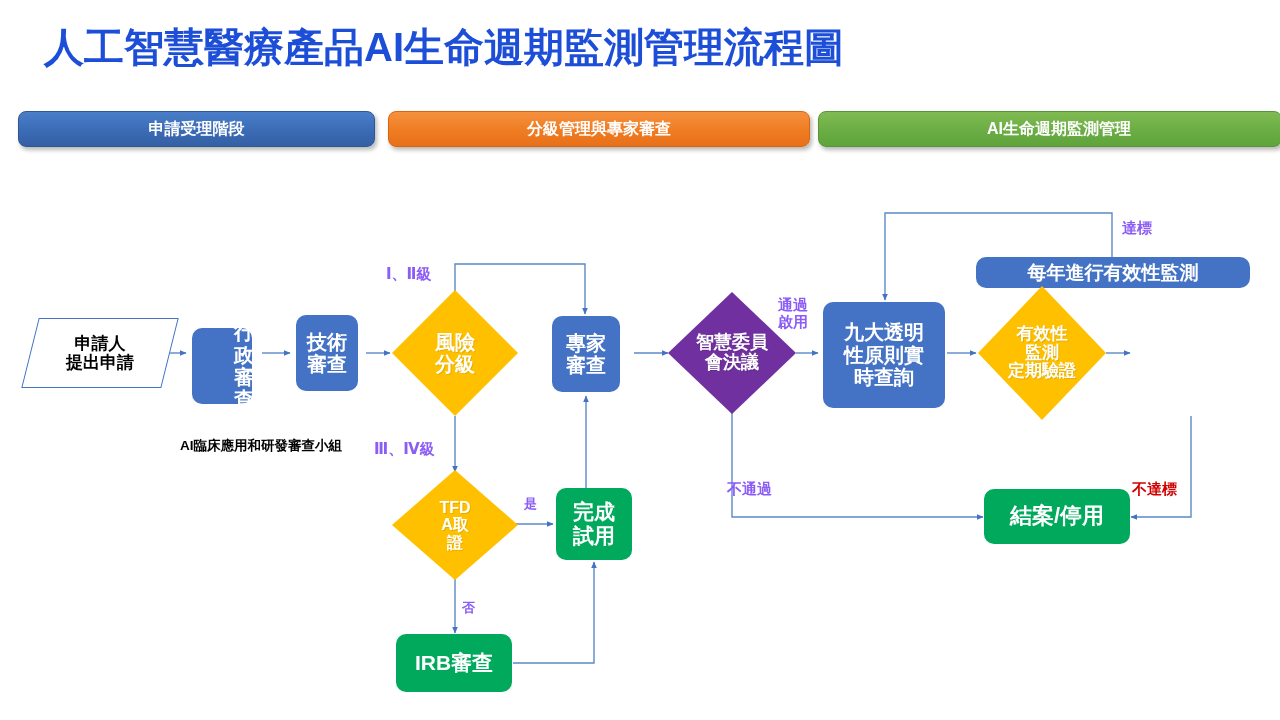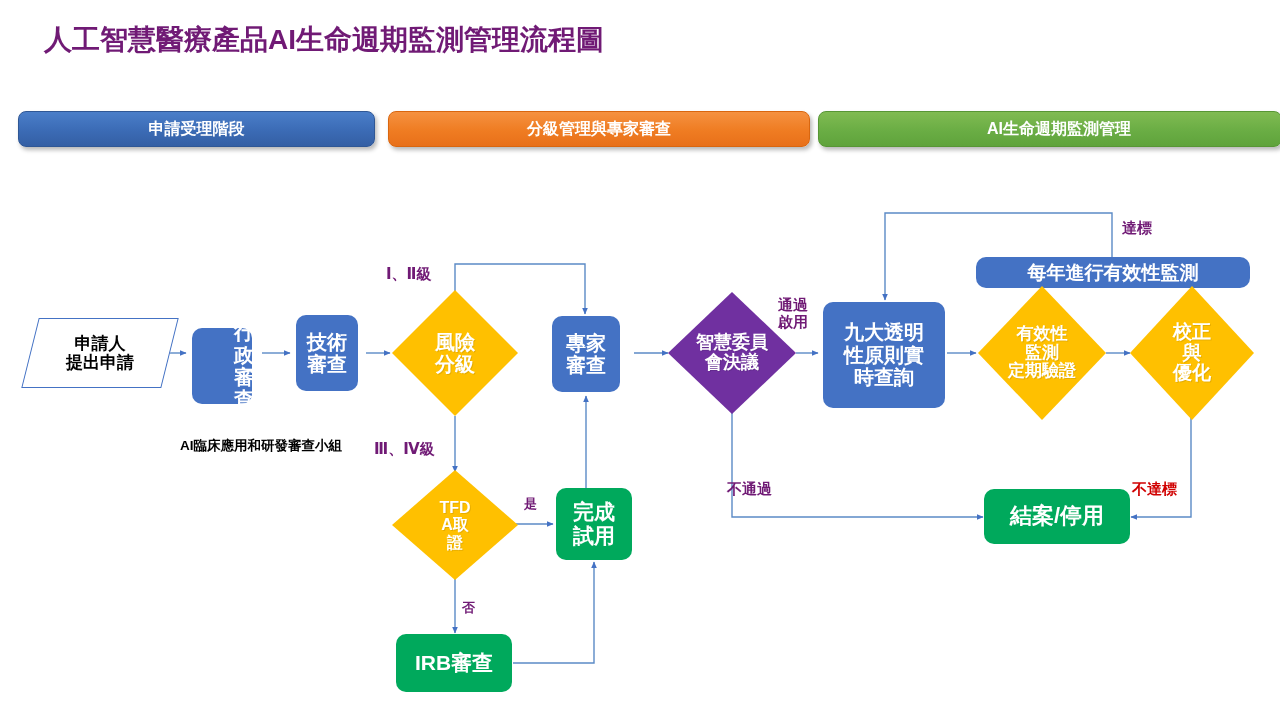--- a/index.html
+++ b/index.html
@@ -9,21 +9,21 @@
     background:#ffffff;
     font-family:"Liberation Sans","DejaVu Sans",sans-serif;
     overflow:hidden;
     position:relative;
   }
   #stage{position:absolute;left:0;top:0;width:1280px;height:720px;}
 
   
   .title{
     position:absolute;left:44px;top:24px;
-    font-size:28px;font-weight:bold;color:#701a75;
+    font-size:40px;font-weight:bold;color:#1d4ed8;
     letter-spacing:0px;white-space:nowrap;
     line-height:1.15;
   }
 
   
   .banner{
     position:absolute;height:34px;
     display:flex;align-items:center;justify-content:center;
     color:#ffffff;font-weight:bold;font-size:16px;
     border-radius:8px;
@@ -79,21 +79,21 @@
   .diamond .dlabel{
     position:relative;z-index:2;
     color:#ffffff;font-weight:bold;text-align:center;
     line-height:1.1;white-space:pre-line;
     text-shadow:1px 1px 0 rgba(0,0,0,0.10);
   }
 
   
   .elabel{
     position:absolute;
-    font-size:15px;font-weight:bold;color:#701a75;
+    font-size:15px;font-weight:bold;color:#8b5cf6;
     white-space:pre-line;line-height:1.15;
   }
   .elabel.small{font-size:13px;font-weight:bold;}
   .elabel.red{color:#d00000;}
   .caption{
     position:absolute;font-size:13.5px;font-weight:bold;color:#000;
     white-space:nowrap;
   }
 
   svg.wires{position:absolute;left:0;top:0;width:1280px;height:720px;
@@ -208,28 +208,20 @@
 
   <div class="node diamond" style="left:978px;top:286px;width:128px;height:134px;">
     <svg class="dshape" viewBox="0 0 100 100" preserveAspectRatio="none">
       <polygon points="50,0 100,50 50,100 0,50" fill="#ffc000"></polygon>
     </svg>
     <div class="dlabel" style="font-size:17px;">有效性
 監測
 定期驗證</div>
   </div>
 
-  <div class="node diamond" style="left:1130px;top:286px;width:124px;height:134px;">
-    <svg class="dshape" viewBox="0 0 100 100" preserveAspectRatio="none">
-      <polygon points="50,0 100,50 50,100 0,50" fill="#ffc000"></polygon>
-    </svg>
-    <div class="dlabel" style="font-size:19px;">校正
-與
-優化</div>
-  </div>
 
   <div class="node diamond" style="left:392px;top:470px;width:126px;height:110px;">
     <svg class="dshape" viewBox="0 0 100 100" preserveAspectRatio="none">
       <polygon points="50,0 100,50 50,100 0,50" fill="#ffc000"></polygon>
     </svg>
     <div class="dlabel" style="font-size:16px;">TFD
 A取
 證</div>
   </div>
 

